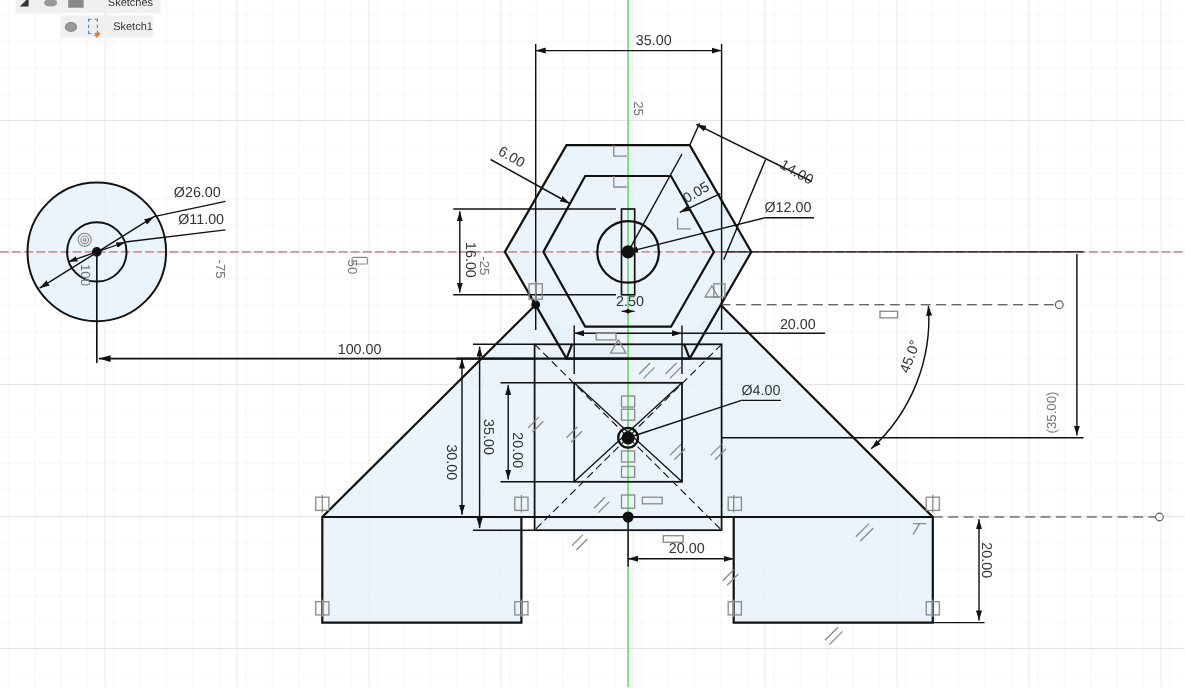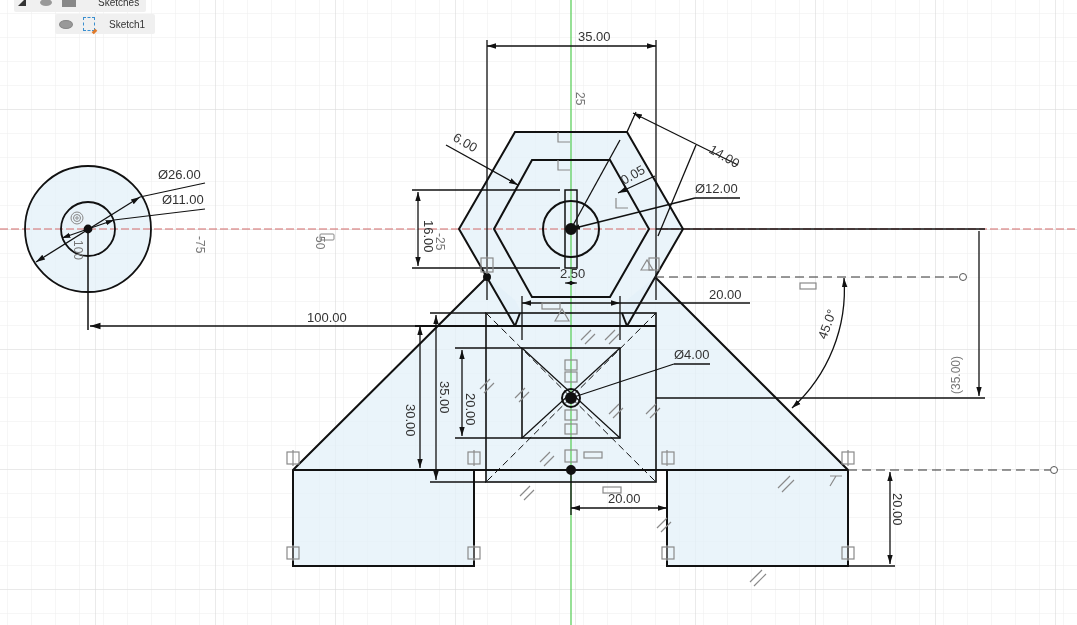--- a/index.html
+++ b/index.html
@@ -2,21 +2,21 @@
 <html><head>
 <meta charset="utf-8">
 <style>
   html, body { margin:0; padding:0; }
   body { width:1077px; height:625px; overflow:hidden; background:#ffffff; position:relative;
          font-family:"Liberation Sans", sans-serif; }
   #canvas { position:absolute; left:0; top:0; }
   .browser { position:absolute; left:0; top:0; font-size:10px; color:#333; }
   .browser-row { position:absolute; height:20px; display:flex; align-items:center; background:#f0f0f0; border-radius:2px; }
   .browser-row.sketches { left:14px; top:-8px; width:132px; }
-  .browser-row.sketch1 { left:55px; top:14px; width:100px; }
+  .browser-row.sketch1 { left:55px; top:14px; width:84px; }
   .b-icon { display:inline-block; }
   .b-label { margin-left:8px; }
   .dim-text { font-size:13px; fill:#333; font-family:"Liberation Sans", sans-serif; }
   .axis-text { font-size:12px; fill:#777; font-family:"Liberation Sans", sans-serif; }
 </style>
 </head>
 <body>
 
 <svg id="canvas" width="1077" height="625" viewBox="0 0 1077 625">
   <defs>

